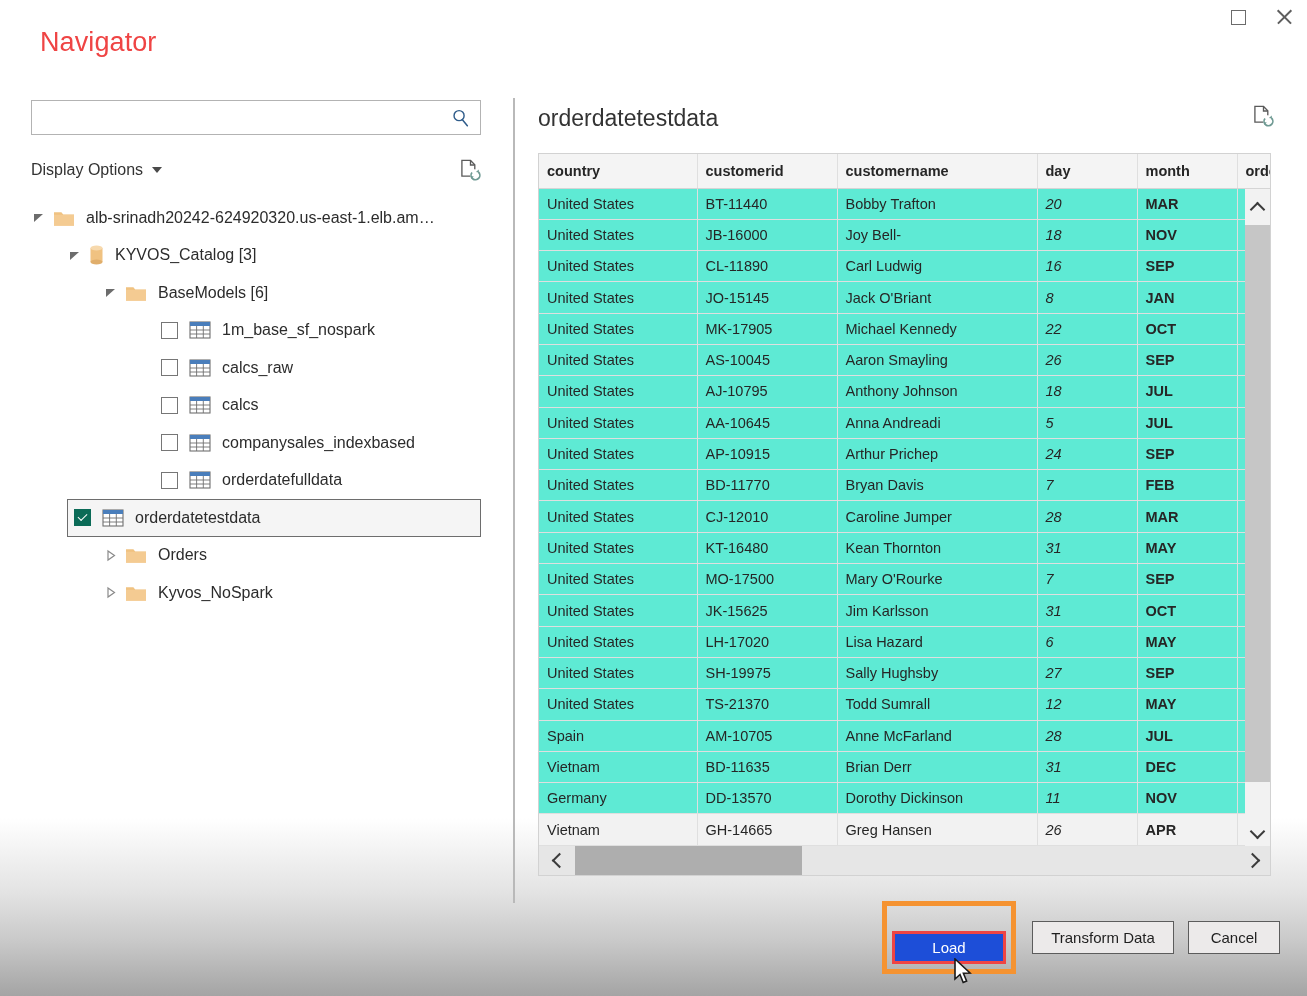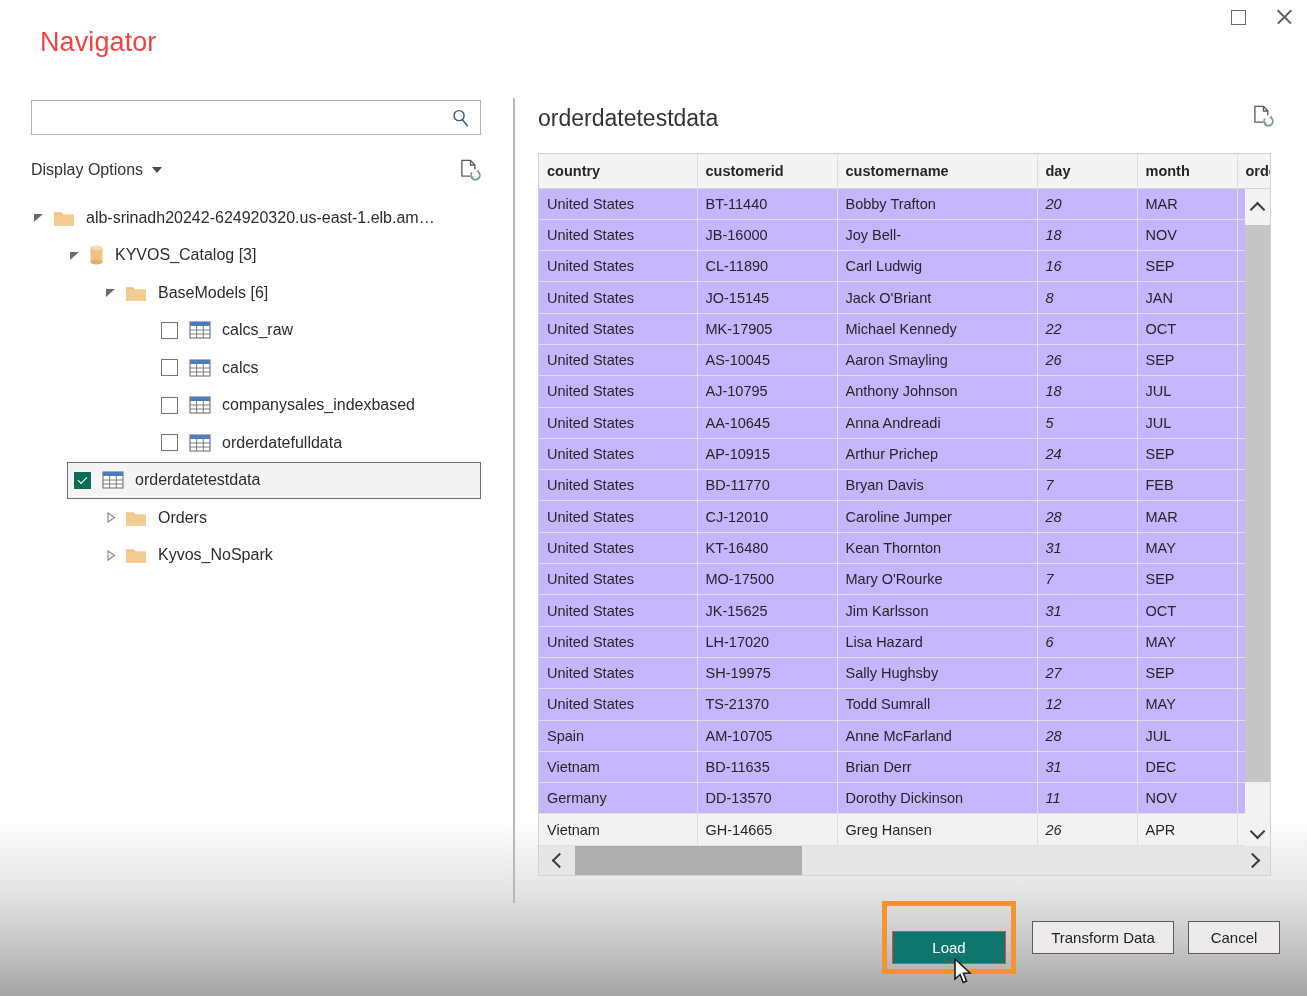--- a/index.html
+++ b/index.html
@@ -126,40 +126,40 @@
   .preview-head {
     display: flex; align-items: flex-start; justify-content: space-between;
     width: 736px; height: 40px;
   }
   .preview-title { font-size: 23px; color: #333; font-weight: normal; }
 
   .grid-wrap {
     position: absolute; left: 538px; top: 153px;
     width: 733px; height: 723px;
     border: 1px solid #d2d2d2;
-    background: #c4b5fd; overflow: hidden;
+    background: #5eead4; overflow: hidden;
   }
   table.grid { border-collapse: collapse; table-layout: fixed; width: 100%; }
   table.grid th, table.grid td {
     border-right: 1px solid #dfdfdf;
     border-bottom: 1px solid #dfdfdf;
     font-size: 14.5px; color: #262626;
     padding: 0 8px; height: 31.3px;
     text-align: left; overflow: hidden; white-space: nowrap;
   }
   table.grid th {
     background: #f4f4f4; font-weight: bold; height: 34px;
     border-bottom: 1px solid #d5d5d5;
   }
   td.num { text-align: right; font-style: italic; }
   th.c-country,   td.c-country   { width: 158px; }
   th.c-customerid,td.c-customerid{ width: 140px; }
   th.c-name,      td.c-name      { width: 200px; }
   th.c-day,       td.c-day       { width: 100px; }
-  th.c-month,     td.c-month     { width: 100px; }
+  th.c-month,     td.c-month     { width: 100px; font-weight: bold; }
   th.c-order,     td.c-order     { width: 60px; }
   tr.shaded td { background: #f2f2f2; }
 
   
   .vscroll {
     position: absolute; right: 0; top: 35px;
     width: 25px; height: 662px; background: #f2f2f2;
   }
   .vscroll .arrow-btn {
     width: 25px; height: 36px;
@@ -194,21 +194,21 @@
   
   .btnrow { position: absolute; right: 27px; bottom: 22px; display: flex; align-items: center; gap: 0; }
   .btn {
     height: 33px; min-width: 90px;
     border: 1px solid #5c5c5c; background: #eceaea;
     font-size: 15px; color: #1f1f1f;
     display: flex; align-items: center; justify-content: center;
     padding: 0 14px; cursor: default;
   }
   .btn.primary {
-    background: #0f766e; border: 1px solid #ef4444; color: #ffffff;
+    background: #1d4ed8; border: 3px solid #ef4444; color: #ffffff;
     width: 114px; min-width: 114px; margin-top: 20px;
   }
   .focus-ring {
     border: 5px solid #f59331; padding: 5px;
     margin-right: 16px;
     display: inline-block;
   }
   .btn.transform { width: 142px; min-width: 142px; margin-right: 14px; }
   .btn.cancel { width: 92px; min-width: 92px; }
   .cursor-ptr { position: absolute; left: 953px; top: 958px; width: 22px; height: 30px; }
@@ -301,20 +301,34 @@
           <span class="twist"></span>
           <span class="cbox"></span>
           <svg class="table-icon" viewBox="0 0 22 18">
             <rect x="1" y="1" width="20" height="16" fill="#ffffff" stroke="#6f6f6f" stroke-width="1.1"></rect>
             <rect x="1" y="1" width="20" height="4" fill="#4a7ebb"></rect>
             <line x1="1" y1="9" x2="21" y2="9" stroke="#6f6f6f" stroke-width="0.9"></line>
             <line x1="1" y1="13" x2="21" y2="13" stroke="#6f6f6f" stroke-width="0.9"></line>
             <line x1="7.6" y1="5" x2="7.6" y2="17" stroke="#6f6f6f" stroke-width="0.9"></line>
             <line x1="14.3" y1="5" x2="14.3" y2="17" stroke="#6f6f6f" stroke-width="0.9"></line>
           </svg>
+          <span>1m_base_sf_nospark</span>
+        </div>
+        <div class="tnode">
+          <span class="indent-pad" style="display:inline-block;width:108px;flex:0 0 auto;"></span>
+          <span class="twist"></span>
+          <span class="cbox"></span>
+          <svg class="table-icon" viewBox="0 0 22 18">
+            <rect x="1" y="1" width="20" height="16" fill="#ffffff" stroke="#6f6f6f" stroke-width="1.1"></rect>
+            <rect x="1" y="1" width="20" height="4" fill="#4a7ebb"></rect>
+            <line x1="1" y1="9" x2="21" y2="9" stroke="#6f6f6f" stroke-width="0.9"></line>
+            <line x1="1" y1="13" x2="21" y2="13" stroke="#6f6f6f" stroke-width="0.9"></line>
+            <line x1="7.6" y1="5" x2="7.6" y2="17" stroke="#6f6f6f" stroke-width="0.9"></line>
+            <line x1="14.3" y1="5" x2="14.3" y2="17" stroke="#6f6f6f" stroke-width="0.9"></line>
+          </svg>
           <span>calcs_raw</span>
         </div>
         <div class="tnode">
           <span class="indent-pad" style="display:inline-block;width:108px;flex:0 0 auto;"></span>
           <span class="twist"></span>
           <span class="cbox"></span>
           <svg class="table-icon" viewBox="0 0 22 18">
             <rect x="1" y="1" width="20" height="16" fill="#ffffff" stroke="#6f6f6f" stroke-width="1.1"></rect>
             <rect x="1" y="1" width="20" height="4" fill="#4a7ebb"></rect>
             <line x1="1" y1="9" x2="21" y2="9" stroke="#6f6f6f" stroke-width="0.9"></line>

